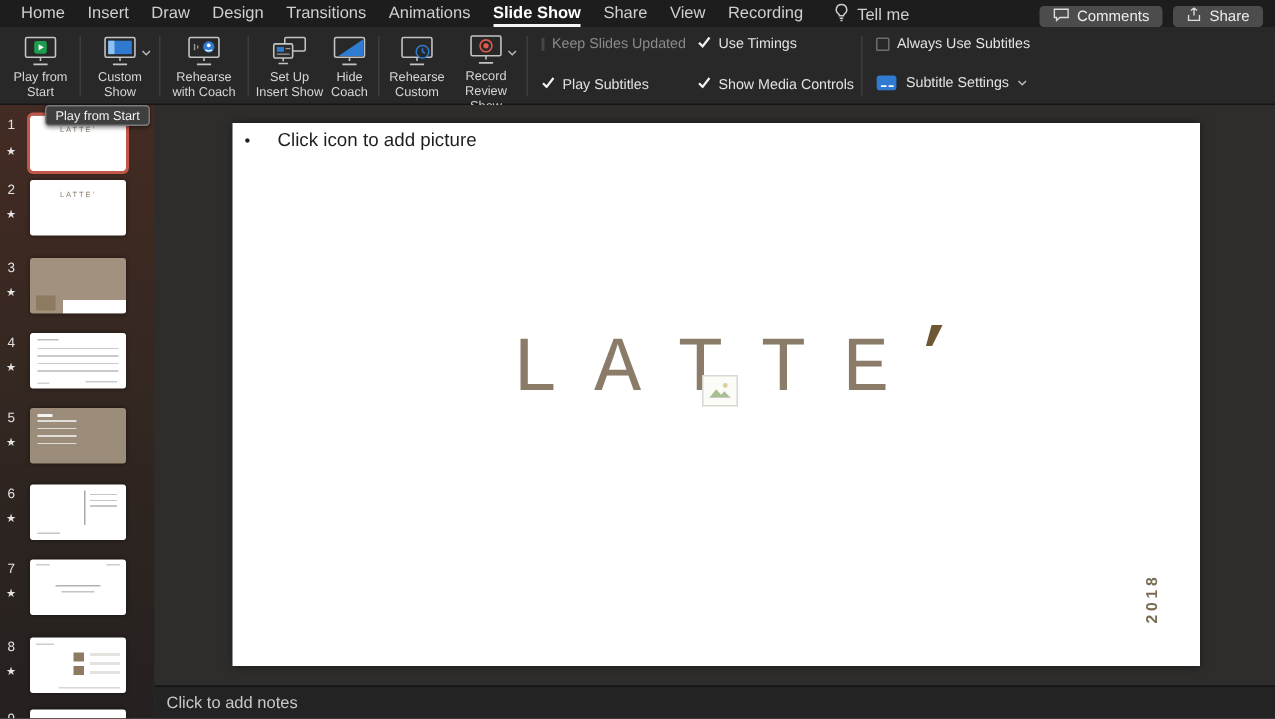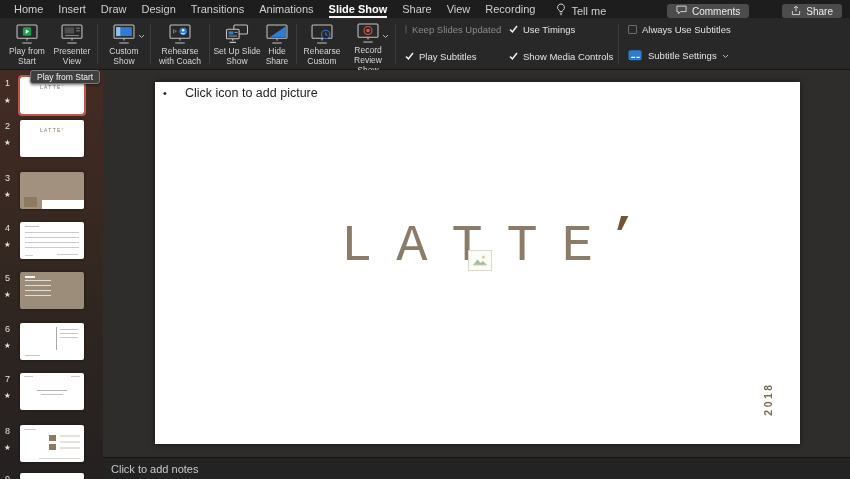--- a/index.html
+++ b/index.html
@@ -12,21 +12,21 @@
   
   .tabbar { height:18px; background:#1d1d1d; display:flex; align-items:flex-end;
             padding:0 8px 0 14px; gap:15px; }
   .tab { font-size:11px; color:#cfcfcf; cursor:default; position:relative; line-height:18px; white-space:nowrap; }
   .tab.active { color:#ffffff; font-weight:bold; }
   .tab.active::after { content:""; position:absolute; left:0; right:0; bottom:0; height:2px; background:#f5f5f5; }
   .tellme { display:flex; align-items:center; gap:5px; font-size:11px; color:#cfcfcf; margin-left:6px; white-space:nowrap; }
   .tb-right { margin-left:auto; display:flex; gap:7px; }
   .tb-btn { display:flex; align-items:center; gap:5px; background:#4c4c4c; border:none;
             border-radius:3px; height:14px; padding:0 9px; font-size:10px; color:#ececec;
-            font-family:inherit;margin-left:26px; }
+            font-family:inherit; }
   
   .ribbon { height:52px; background:#282828; border-bottom:1px solid #151515;
             display:flex; align-items:stretch; padding:3px 0 0 4px; }
   .rbtn { display:flex; flex-direction:column; align-items:center; justify-content:flex-start;
           padding-top:2px; gap:1px; border-radius:3px; }
   .ricon { position:relative; height:22px; display:flex; align-items:center; }
   .ricon .chev { position:absolute; right:-8px; top:2px; }
   .rlabel { font-size:8.5px; line-height:1.2; color:#d6d6d6; text-align:center; white-space:normal; }
   .rdiv { width:1px; background:#3c3c3c; margin:3px 3px 5px 3px; }
   .ckcol { display:flex; flex-direction:column; justify-content:space-between; padding:3px 4px 7px 6px; }
@@ -118,31 +118,20 @@
             <rect x="2.5" y="1" width="19" height="12.5" rx="1" fill="none" stroke="#c4c4c4"></rect>
             <rect x="8" y="3.2" width="8" height="8" rx="1.5" fill="#1d9e4f"></rect>
             <path d="M10.8 5.2v4l3.3-2z" fill="#ffffff"></path>
             <path d="M12 13.5v2.3M7.5 18h9" stroke="#c4c4c4" fill="none"></path>
           </svg>
       </span>
       <span class="rlabel">Play from Start</span>
     </div>
 
 
-    <div class="rbtn" style="width:44px">
-      <span class="ricon">
-        <svg width="26" height="21" viewBox="0 0 24 20">
-            <rect x="2.5" y="1" width="19" height="12.5" rx="1" fill="none" stroke="#c4c4c4"></rect>
-            <rect x="5" y="3.2" width="9" height="6" fill="#4e4e4e"></rect>
-            <path d="M16 4h3.5M16 6.5h3.5M5.5 11h13" stroke="#8d8d8d" stroke-width=".9"></path>
-            <path d="M12 13.5v2.3M7.5 18h9" stroke="#c4c4c4" fill="none"></path>
-          </svg>
-      </span>
-      <span class="rlabel">Presenter View</span>
-    </div>
 
     <div class="rdiv"></div>
 
     <div class="rbtn" style="width:46px">
       <span class="ricon">
         <svg width="26" height="21" viewBox="0 0 24 20">
             <rect x="2.5" y="1" width="19" height="12.5" rx="1" fill="none" stroke="#c4c4c4"></rect>
             <rect x="4.5" y="3" width="15" height="8.5" fill="#2e7bd1"></rect>
             <rect x="4.5" y="3" width="4" height="8.5" fill="#8fc0ee"></rect>
             <path d="M12 13.5v2.3M7.5 18h9" stroke="#c4c4c4" fill="none"></path>
@@ -175,32 +164,32 @@
     <div class="rbtn" style="width:48px">
       <span class="ricon">
         <svg width="26" height="21" viewBox="0 0 24 20">
             <rect x="9" y="1" width="13" height="8.5" rx="1" fill="none" stroke="#c4c4c4"></rect>
             <rect x="2" y="5" width="12" height="9" rx="1" fill="#2c2c2c" stroke="#c4c4c4"></rect>
             <rect x="4" y="7" width="4.5" height="3" fill="#2e7bd1"></rect>
             <path d="M9.5 8h3M4 11.5h8" stroke="#9a9a9a" stroke-width=".9"></path>
             <path d="M8 14v2M5 17.5h6" stroke="#c4c4c4" fill="none"></path>
           </svg>
       </span>
-      <span class="rlabel">Set Up Slide Show</span>
+      <span class="rlabel">Set Up Insert Show</span>
     </div>
 
     <div class="rbtn" style="width:32px">
       <span class="ricon">
         <svg width="26" height="21" viewBox="0 0 24 20">
             <rect x="2.5" y="1" width="19" height="12.5" rx="1" fill="none" stroke="#c4c4c4"></rect>
             <polygon points="20.7,2 20.7,12.7 5,12.7" fill="#2e7bd1"></polygon>
             <path d="M12 13.5v2.3M7.5 18h9" stroke="#c4c4c4" fill="none"></path>
           </svg>
       </span>
-      <span class="rlabel">Hide Share</span>
+      <span class="rlabel">Hide Coach</span>
     </div>
 
     <div class="rdiv"></div>
 
     <div class="rbtn" style="width:44px">
       <span class="ricon">
         <svg width="26" height="21" viewBox="0 0 24 20">
             <rect x="2.5" y="1" width="19" height="12.5" rx="1" fill="none" stroke="#c4c4c4"></rect>
             <circle cx="15.5" cy="10" r="4" fill="#282828" stroke="#2e7bd1"></circle>
             <path d="M15.5 7.8v2.2l1.6 1" stroke="#2e7bd1" fill="none"></path>

